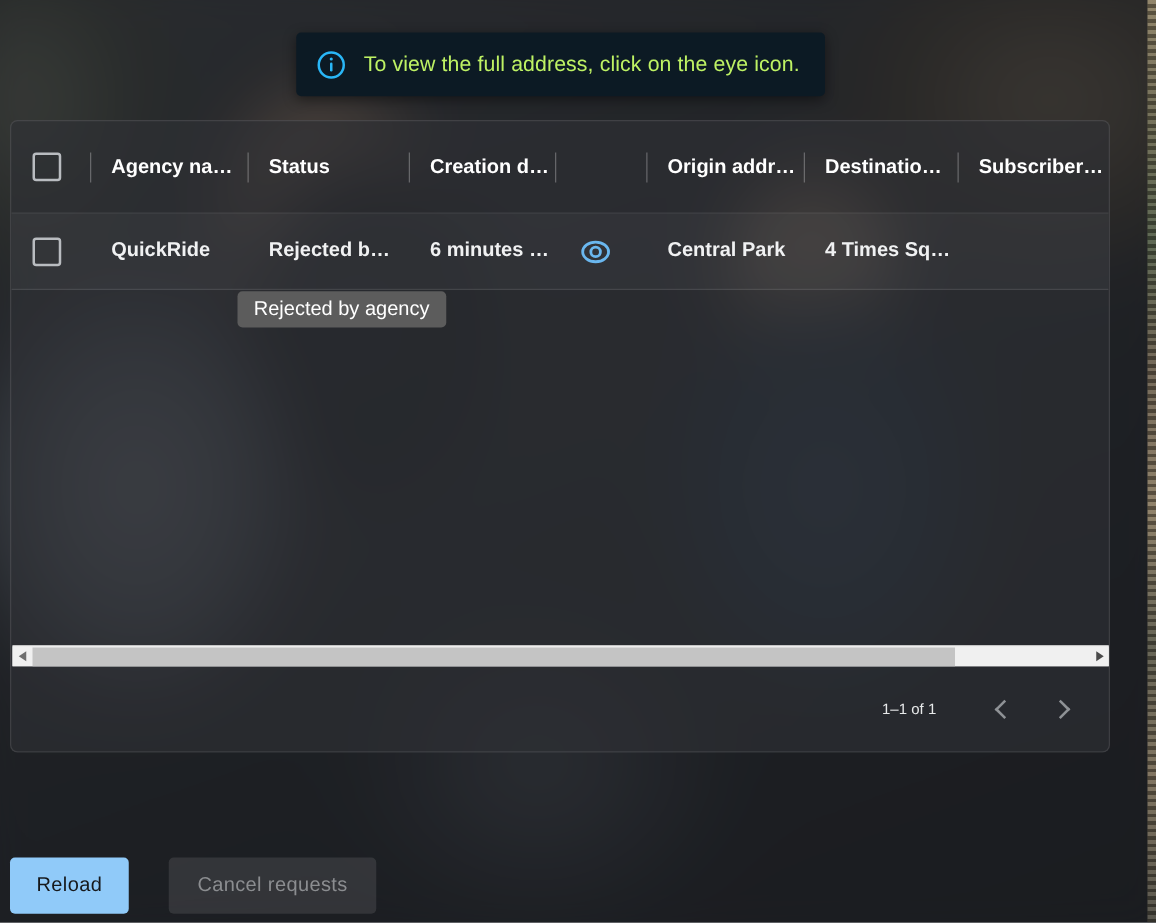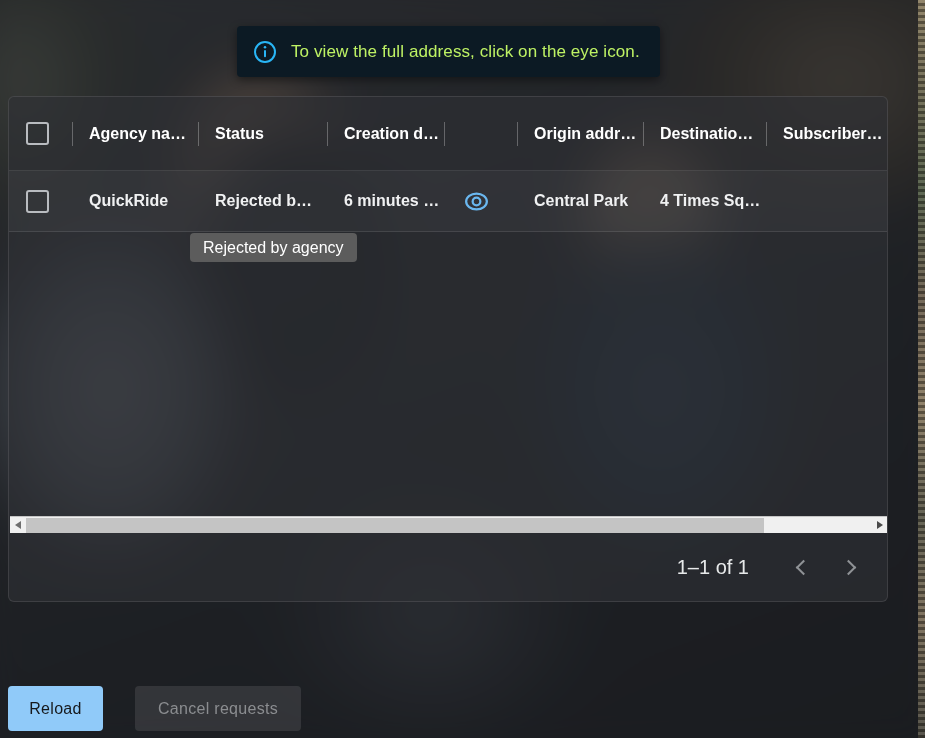--- a/index.html
+++ b/index.html
@@ -233,21 +233,21 @@
     position: absolute;
     right: 16px;
     bottom: 0;
     height: 68px;
     display: flex;
     align-items: center;
     gap: 6px;
   }
   .page-label {
     color: #e7e9ea;
-    font-size: 20px;
+    font-size: 12px;
     margin-right: 26px;
     white-space: nowrap;
   }
   .page-btn {
     width: 42px; height: 42px;
     display: flex; align-items: center; justify-content: center;
     border-radius: 50%;
     cursor: default;
   }
   .chev {

